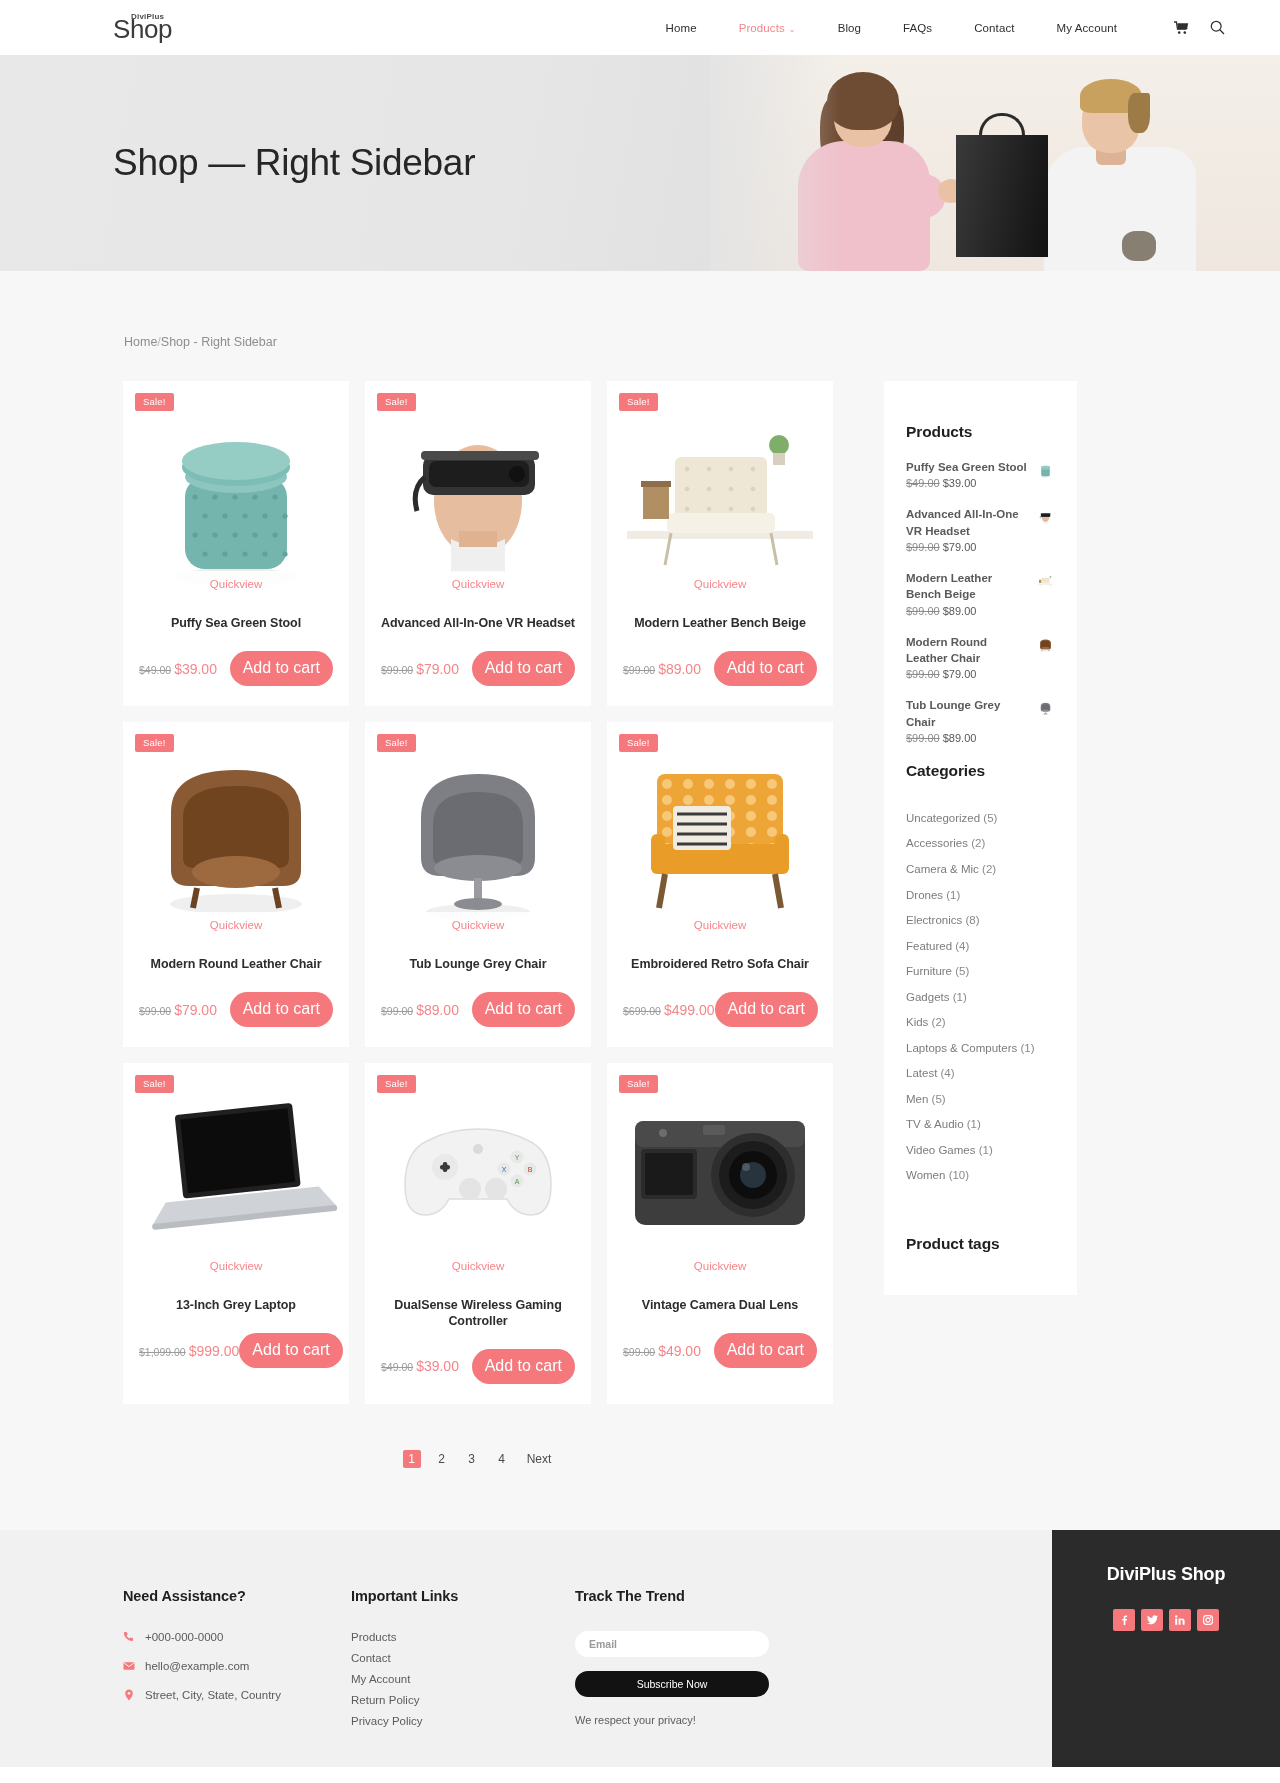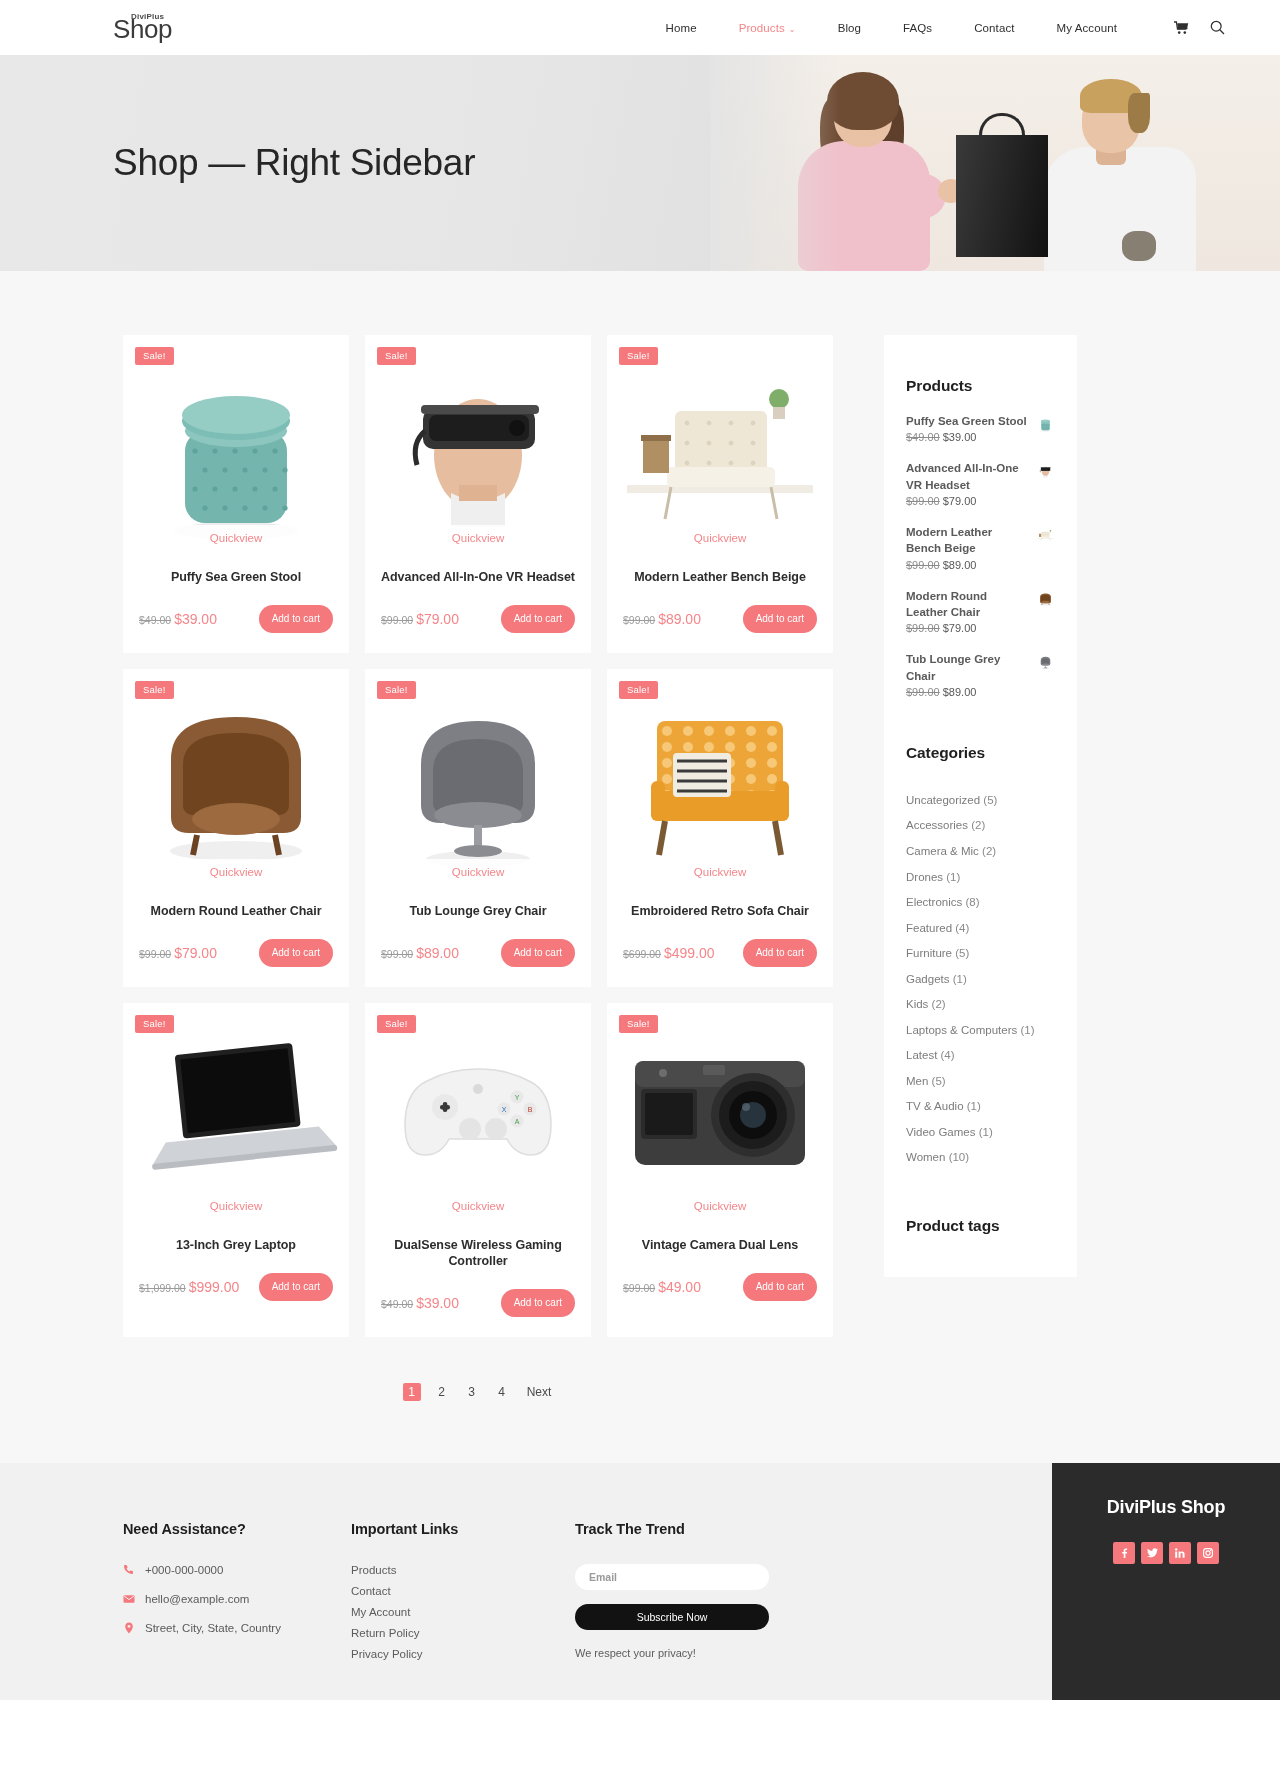--- a/index.html
+++ b/index.html
@@ -117,41 +117,41 @@
   }
   .card-bottom {
     display: flex; align-items: center; justify-content: space-between;
     margin-top: 19px;
   }
   .price { font-size: 13px; white-space: nowrap; }
   .price .old { color: #9b9b9b; text-decoration: line-through; font-size: 10.5px; margin-right: 3px; }
   .price .new { color: #f4868a; font-size: 14px; }
   .atc {
     background: #f4787c; color: #fff; border: none;
-    font-size: 10px; padding: 8px 13px 9px; border-radius: 18px;
+    font-size: 16px; padding: 8px 13px 9px; border-radius: 18px;
     cursor: pointer; font-family: inherit; white-space: nowrap;
   }
 
   
   .pagination {
     display: flex; justify-content: center; align-items: center;
     gap: 12px; margin-top: 46px;
   }
   .pg {
     font-size: 12px; color: #4a4a4a; min-width: 18px; height: 18px;
     display: flex; align-items: center; justify-content: center;
     text-decoration: none; cursor: pointer;
   }
   .pg.current { background: #f4787c; color: #fff; border-radius: 2px; }
   .pg.next { min-width: auto; padding: 0 4px; }
 
   
   .sidebar { width: 193px; background: #fff; padding: 42px 22px 34px; }
   .side-h { font-size: 15.5px; color: #1f1f1f; font-weight: 600; margin-bottom: 18px; letter-spacing: -.1px; }
-  .side-h.mt { margin-top: 46px; }
+  .side-h.mt { margin-top: 18px; }
   .side-h.tags { margin-top: 46px; margin-bottom: 8px; }
   .sp-item { display: flex; gap: 6px; margin-bottom: 17px; align-items: flex-start; }
   .sp-txt { flex: 1; }
   .sp-name { font-size: 11.5px; color: #5a5a5a; font-weight: 700; line-height: 1.42; cursor: pointer; }
   .sp-price { font-size: 11px; margin-top: 2px; }
   .sp-price .old { color: #8b8b8b; text-decoration: line-through; }
   .sp-price .new { color: #575757; }
   .sp-thumb { width: 19px; height: 19px; flex: 0 0 19px; margin-top: 1px; overflow: hidden; }
   .sp-thumb svg { width: 19px; height: 19px; display: block; }
   .cats { margin-top: 26px; }
@@ -253,20 +253,23 @@
     <div class="hp w-arm"></div>
       <div class="hp w-hand"></div>
     <div class="hp bag-handle"></div>
       <div class="hp bag-sh"></div>
     <div class="hero-fade"></div>
   </div>
 </div>
 
 <div class="page">
   <div class="wrap">
+    <div class="breadcrumb">
+      <a href="#">Home</a><span class="sep">/</span><a href="#">Shop</a><span> - </span><span>Right Sidebar</span>
+    </div>
 
     <div class="columns">
       <div class="shop-col">
         <div class="grid" id="grid">
             <div class="card">
               <span class="sale-badge">Sale!</span>
               <div class="thumb">
                 <svg viewBox="0 0 226 217">
                   <rect width="226" height="217" fill="#fff"></rect>
                   <ellipse cx="113" cy="196" rx="62" ry="9" fill="#ececec"></ellipse>

